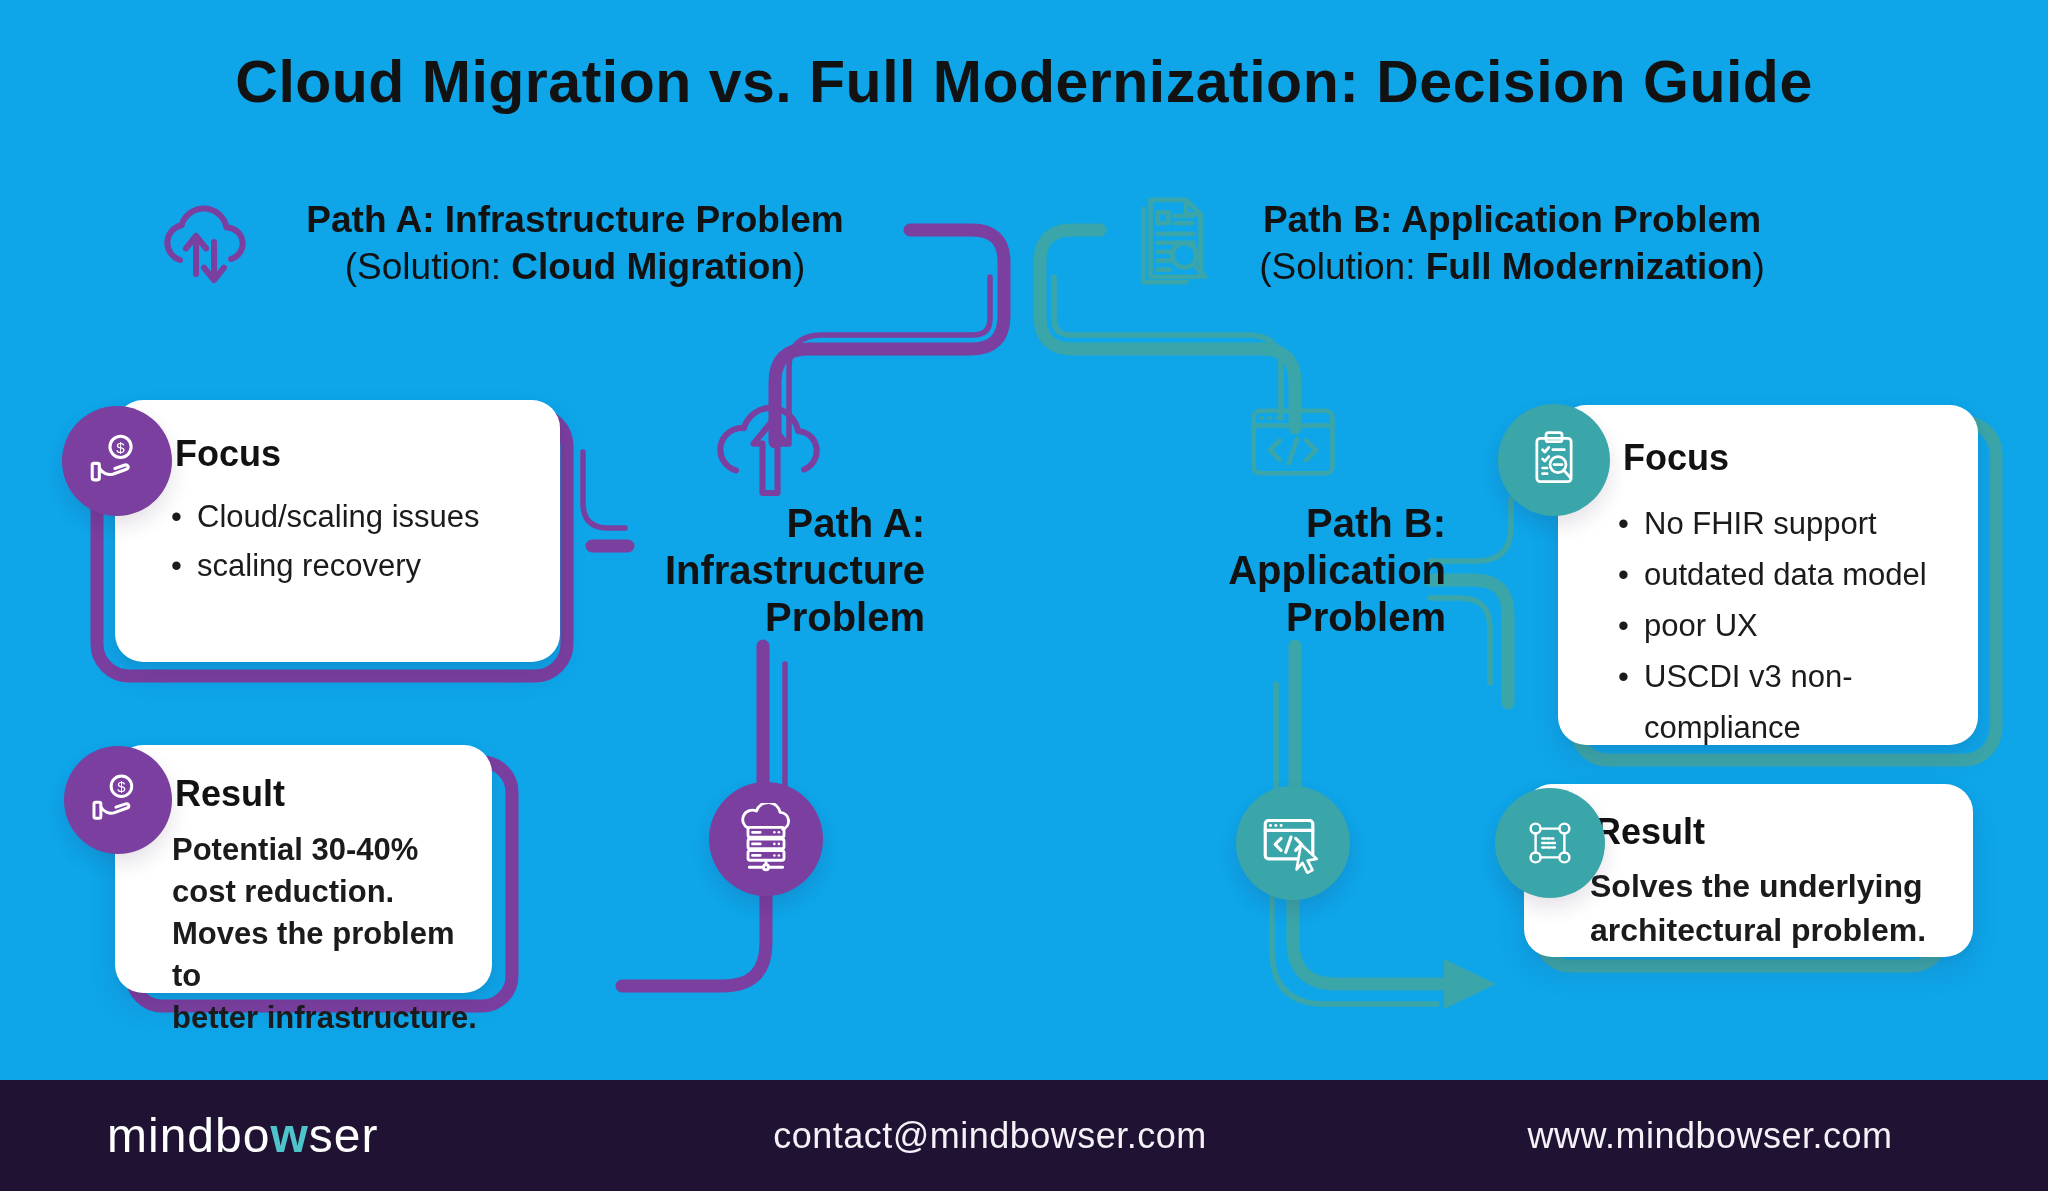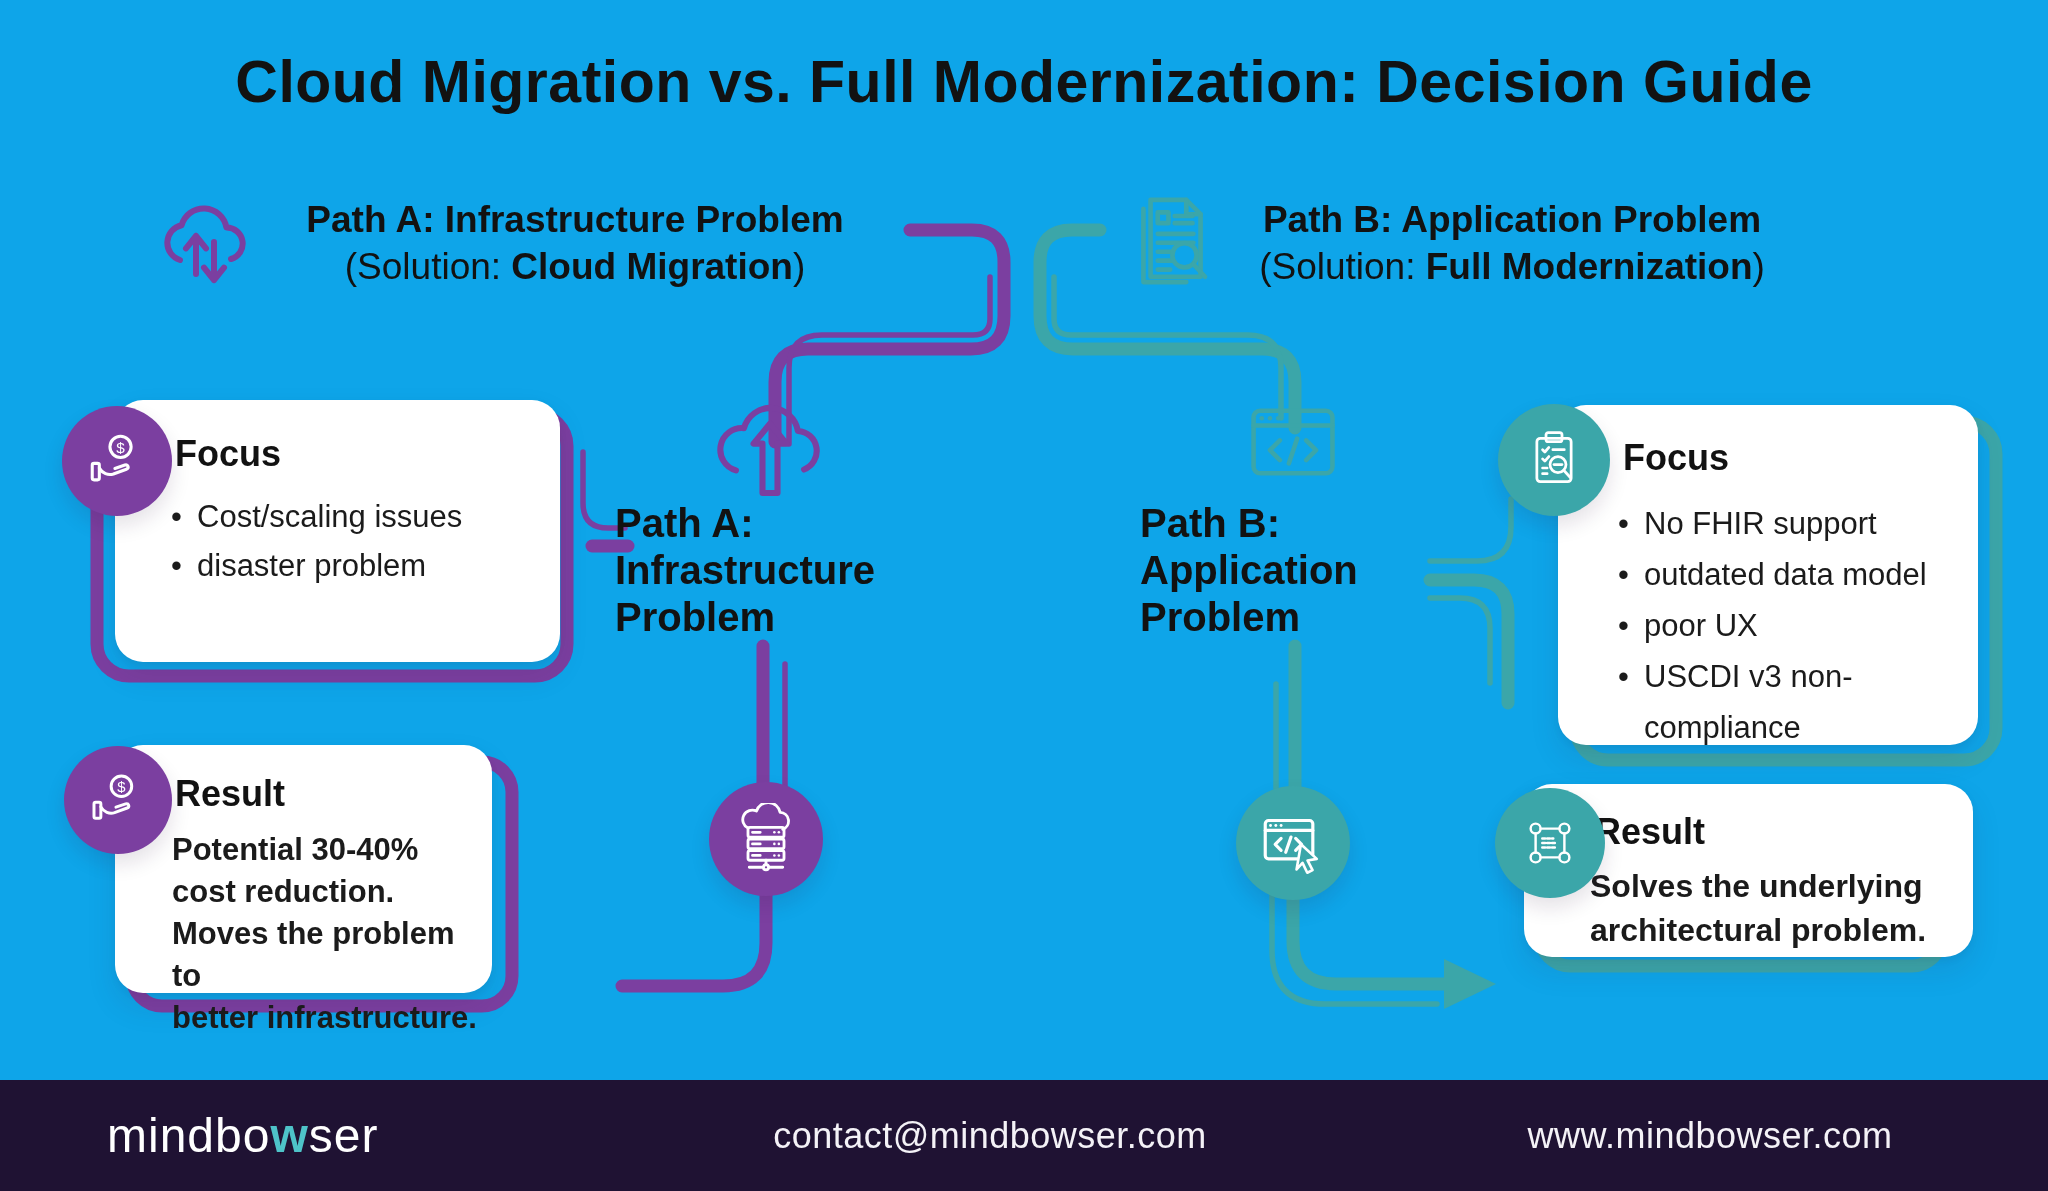--- a/index.html
+++ b/index.html
@@ -32,21 +32,21 @@
     box-shadow:0 14px 30px rgba(50,25,70,.10), 0 3px 8px rgba(0,0,0,.05);
   }
   .card h2{margin:5px;font-size:36px;font-weight:700;color:#121212;}
   .card ul{list-style:none;margin:0;padding:0;font-size:31px;font-weight:500;color:#1b1b1b;}
   .card li{position:relative;padding-left:34px;}
   .card li::before{content:"•";position:absolute;left:8px;top:0;}
   .body-text{font-size:31px;font-weight:700;color:#1b1b1b;}
   .pre{white-space:pre-line;}
   
   .node-label{
-    text-align:left;font-size:40px;font-weight:700;line-height:47px;color:#121212;
+    text-align:right;font-size:40px;font-weight:700;line-height:47px;color:#121212;
     white-space:pre-line;
   }
   
   .circle{
     position:absolute;border-radius:50%;
     display:flex;align-items:center;justify-content:center;
     box-shadow:0 10px 20px rgba(40,20,60,.12);
   }
   .circle.purple{background:#7b3fa0;}
   .circle.teal{background:#3ba6a9;}
@@ -129,22 +129,22 @@
     </g>
   </svg>
   <div class="abs hdr-text" style="left:1212px;top:196px;width:600px">
     <div class="hdr-line1">Path B: Application Problem</div>
     <div class="hdr-line2"><span>(Solution: </span><b>Full Modernization</b><span>)</span></div>
   </div>
 
   <div class="card" style="left:115px;top:400px;width:445px;height:262px">
     <h2 style="position:absolute;left:55px;top:28px">Focus</h2>
     <ul style="position:absolute;left:48px;top:92px;width:360px;line-height:49px">
-      <li>Cost/scaling issues</li>
-      <li>disaster problem</li>
+      <li>Cloud/scaling issues</li>
+      <li>scaling recovery</li>
     </ul>
   </div>
 
   <div class="card" style="left:115px;top:745px;width:377px;height:248px">
     <h2 style="position:absolute;left:55px;top:23px">Result</h2>
     <div class="body-text pre" style="position:absolute;left:57px;top:84px;line-height:42px">Potential 30-40%
 cost reduction.
 Moves the problem to
 better infrastructure.</div>
   </div>

